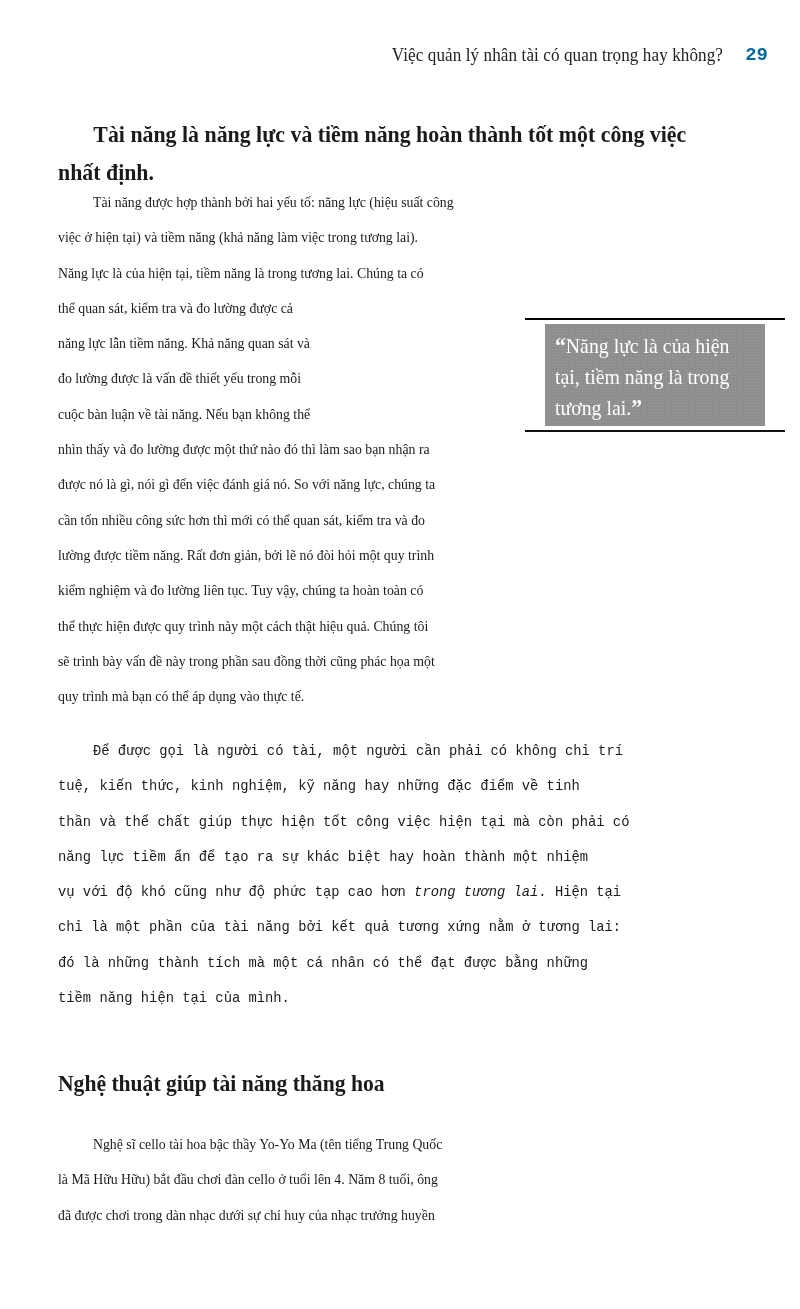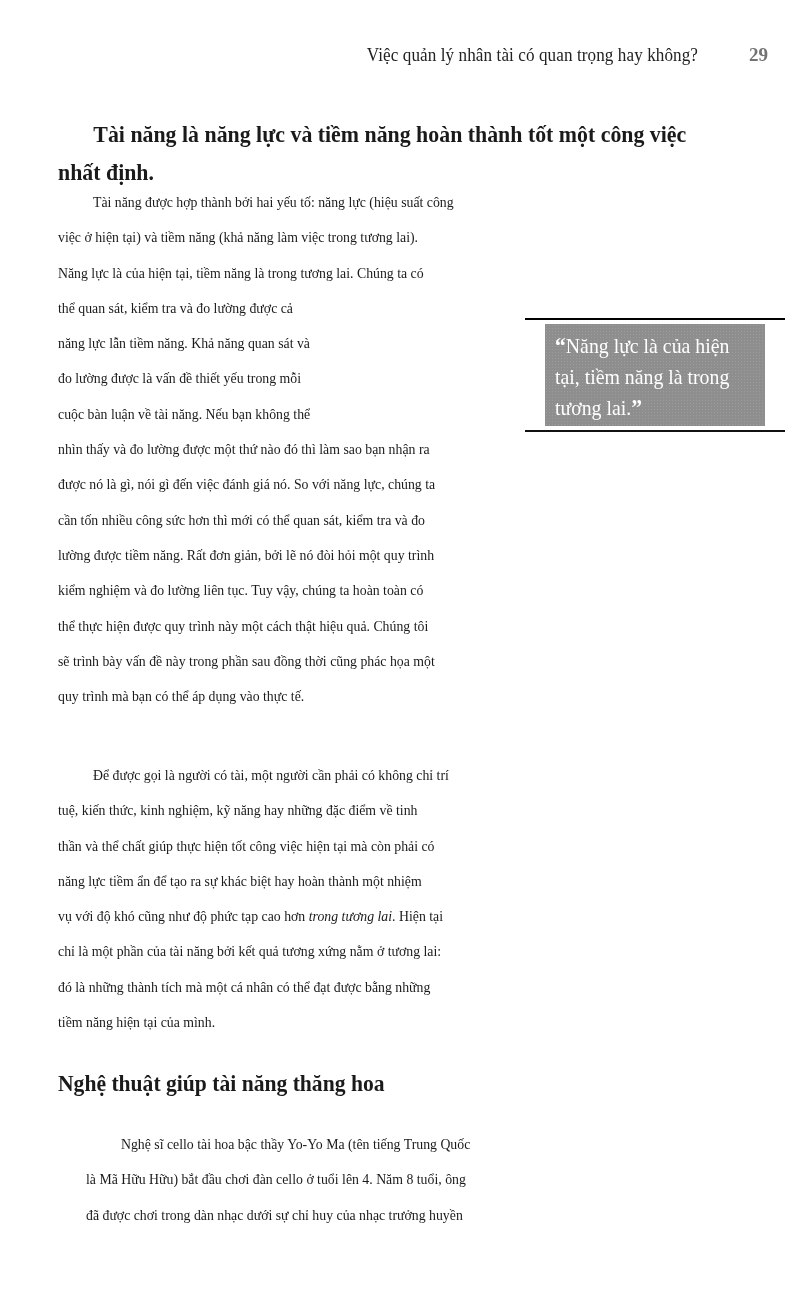--- a/index.html
+++ b/index.html
@@ -10,41 +10,41 @@
   }
   .running-head {
     position: absolute; top: 44px; right: 32px;
     display: flex; align-items: center; gap: 22px;
   }
   .running-title {
     font-family: "Liberation Serif", serif; font-size: 19px; color: #222;
     transform: scaleX(0.9); transform-origin: right center; letter-spacing: 0.1px;
   }
   .page-number {
-    font-family: Liberation Serif, serif; font-weight: bold; font-size: 19px; color: #737373; margin-left: 29px;
+    font-family: Liberation Mono, monospace; font-weight: bold; font-size: 19px; color: #0369a1;
   }
   .text-block {
     position: absolute; left: 58px; width: 710px;
     font-size: 15px; line-height: 35.3px;
   }
   .line { white-space: nowrap; display: block; }
   .indent { padding-left: 38px; }
   .bold-lead {
     top: 115px; font-weight: bold; font-size: 23.5px; line-height: 38px;
     transform: scaleX(0.93); transform-origin: left top;
   }
   .para1 { top: 185px; }
   .para1 .line { transform: scaleX(0.92); transform-origin: left center; }
-  .para2 { top: 758px; }
+  .para2 { top: 734px; font-family: Liberation Mono, monospace; }
   .para2 .line { transform: scaleX(0.92); transform-origin: left center; }
   .section-heading {
     position: absolute; left: 58px; top: 1070px;
     font-size: 24px; font-weight: bold; transform: scaleX(0.9); transform-origin: left center;
   }
-  .para3 { top: 1127px; margin-left: 28px; }
+  .para3 { top: 1127px; }
   .para3 .line { transform: scaleX(0.92); transform-origin: left center; }
   .narrow .line.short { width: 455px; }
   .pull-quote {
     position: absolute; left: 525px; top: 318px; width: 260px; height: 110px;
     border-top: 2px solid #000000; border-bottom: 2px solid #111;
   }
   .pull-quote-box {
     position: absolute; left: 20px; right: 20px; top: 4px; bottom: 4px;
     background: #8e8e8e;
     background-image: radial-gradient(rgba(255,255,255,0.12) 1px, transparent 1px);

